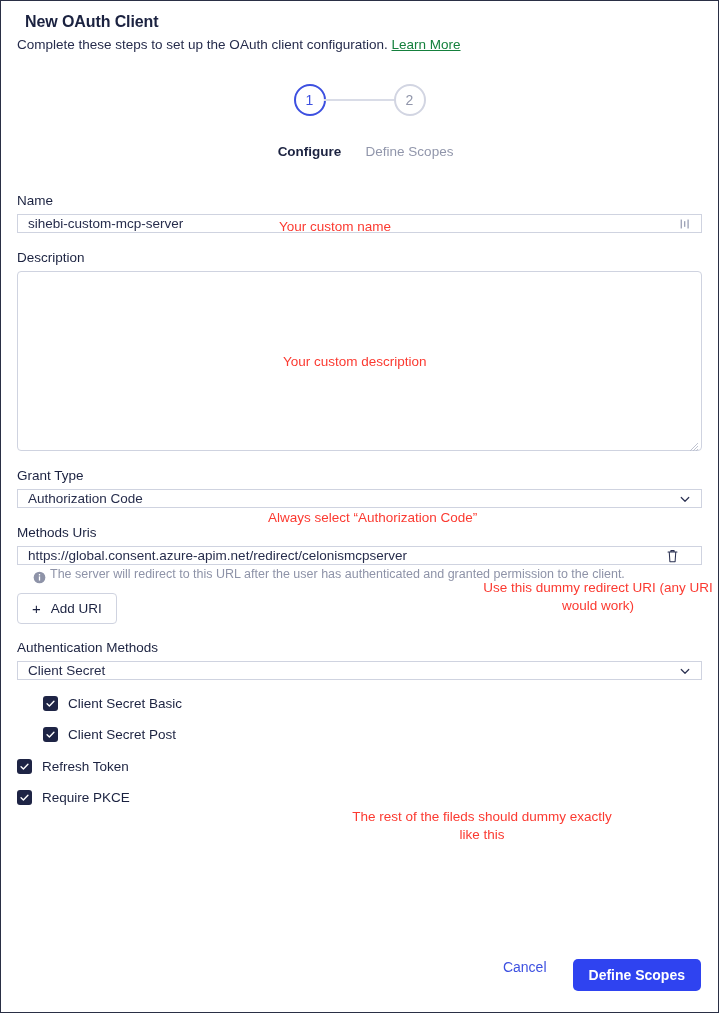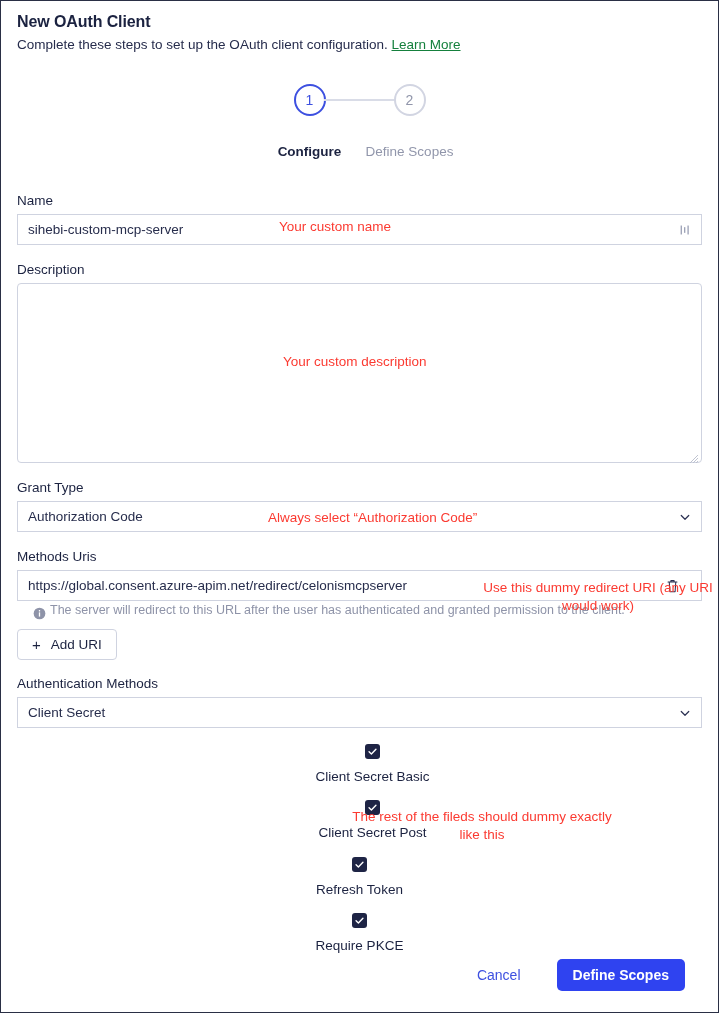--- a/index.html
+++ b/index.html
@@ -26,21 +26,21 @@
     position: relative;
     padding: 0 16px;
   }
 
   
   .page-title {
     font-size: 16px;
     font-weight: bold;
     letter-spacing: -0.1px;
     color: #1b2240;
-    margin: 10px 0 0 0;
+    margin: 10px 0 0 8px;
     line-height: 22px;
   }
   .page-subtitle {
     font-size: 13.5px;
     color: #262c4c;
     line-height: 19px;
     margin-top: 2px;
   }
   .learn-more {
     color: #15803d;
@@ -98,21 +98,21 @@
   .field { margin-top: 17px; }
   .field-label {
     font-size: 13.5px;
     color: #1b2240;
     margin-bottom: 6px;
     display: block;
   }
   .control {
     position: relative;
     width: 100%;
-    height: 31px;
+    height: 19px;
     border: 1px solid #cfd3e0;
     border-radius: 0;
     background: #ffffff;
     display: flex;
     align-items: center;
     padding: 0 10px;
     font-size: 13.5px;
     color: #272d4c;
   }
   .control .value { white-space: nowrap; }
@@ -197,21 +197,20 @@
     font-family: "Liberation Sans", sans-serif;
   }
   .btn-outline .plus { font-size: 15px; line-height: 1; }
 
   
   .cb-row {
     display: flex;
     align-items: center;
     gap: 10px;
     margin-top: 16px;
-    flex-direction: column;
   }
   .cb-row.indent { padding-left: 26px; }
   .cb {
     width: 15px;
     height: 15px;
     border-radius: 3px;
     background: #1e2445;
     display: flex;
     align-items: center;
     justify-content: center;
@@ -220,23 +219,23 @@
   .cb-label { font-size: 13.5px; color: #1b2240; }
 
   
   .footer {
     position: absolute;
     left: 0;
     right: 0;
     bottom: 21px;
     display: flex;
     justify-content: flex-end;
-    align-items: center;
-    gap: 36px;
-    padding: 0 33px;
+    align-items: flex-start;
+    gap: 26px;
+    padding: 0 17px;
   }
   .btn-link {
     background: none;
     border: none;
     color: #3d50e0;
     font-size: 14px;
     cursor: pointer;
     font-family: "Liberation Sans", sans-serif;
     padding: 0;
   }

